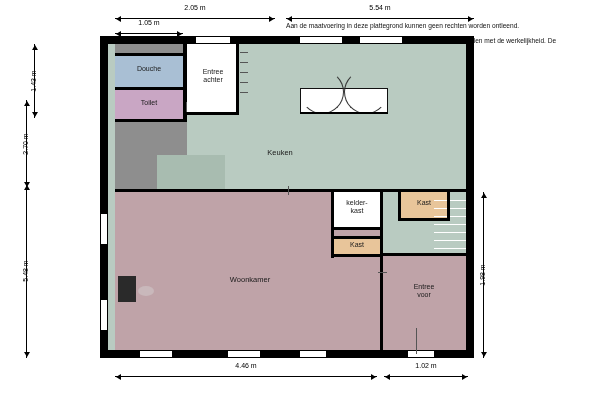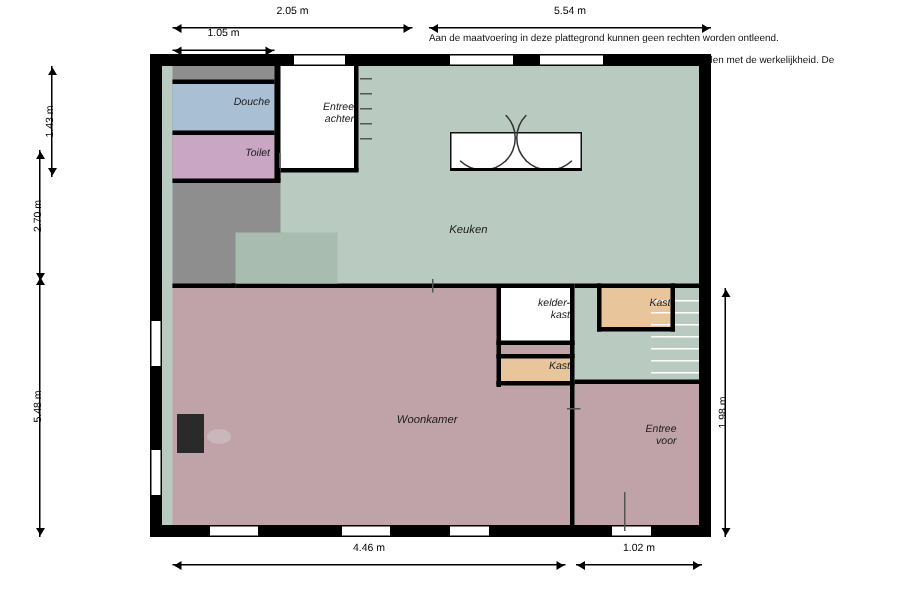--- a/index.html
+++ b/index.html
@@ -28,24 +28,23 @@
   .r-hall     { background: #8e8e8e; }
   .r-kast     { background: #e8c59a; }
   .r-kelder   { background: #ffffff; }
   .r-stair    { background: #b9cbc1; }
 
   
   .lbl {
     position: absolute;
     font-size: 7px;
     color: #1a1a1a;
-    text-align: right;
+    text-align: center;
     line-height: 8px;
     white-space: pre-line;
-    font-style: italic;
   }
   .lbl-big { font-size: 7.5px; }
 
   
   .notes {
     position: absolute;
     left: 286px; top: 22px;
     width: 290px;
     font-size: 6.6px;
     line-height: 8.6px;

